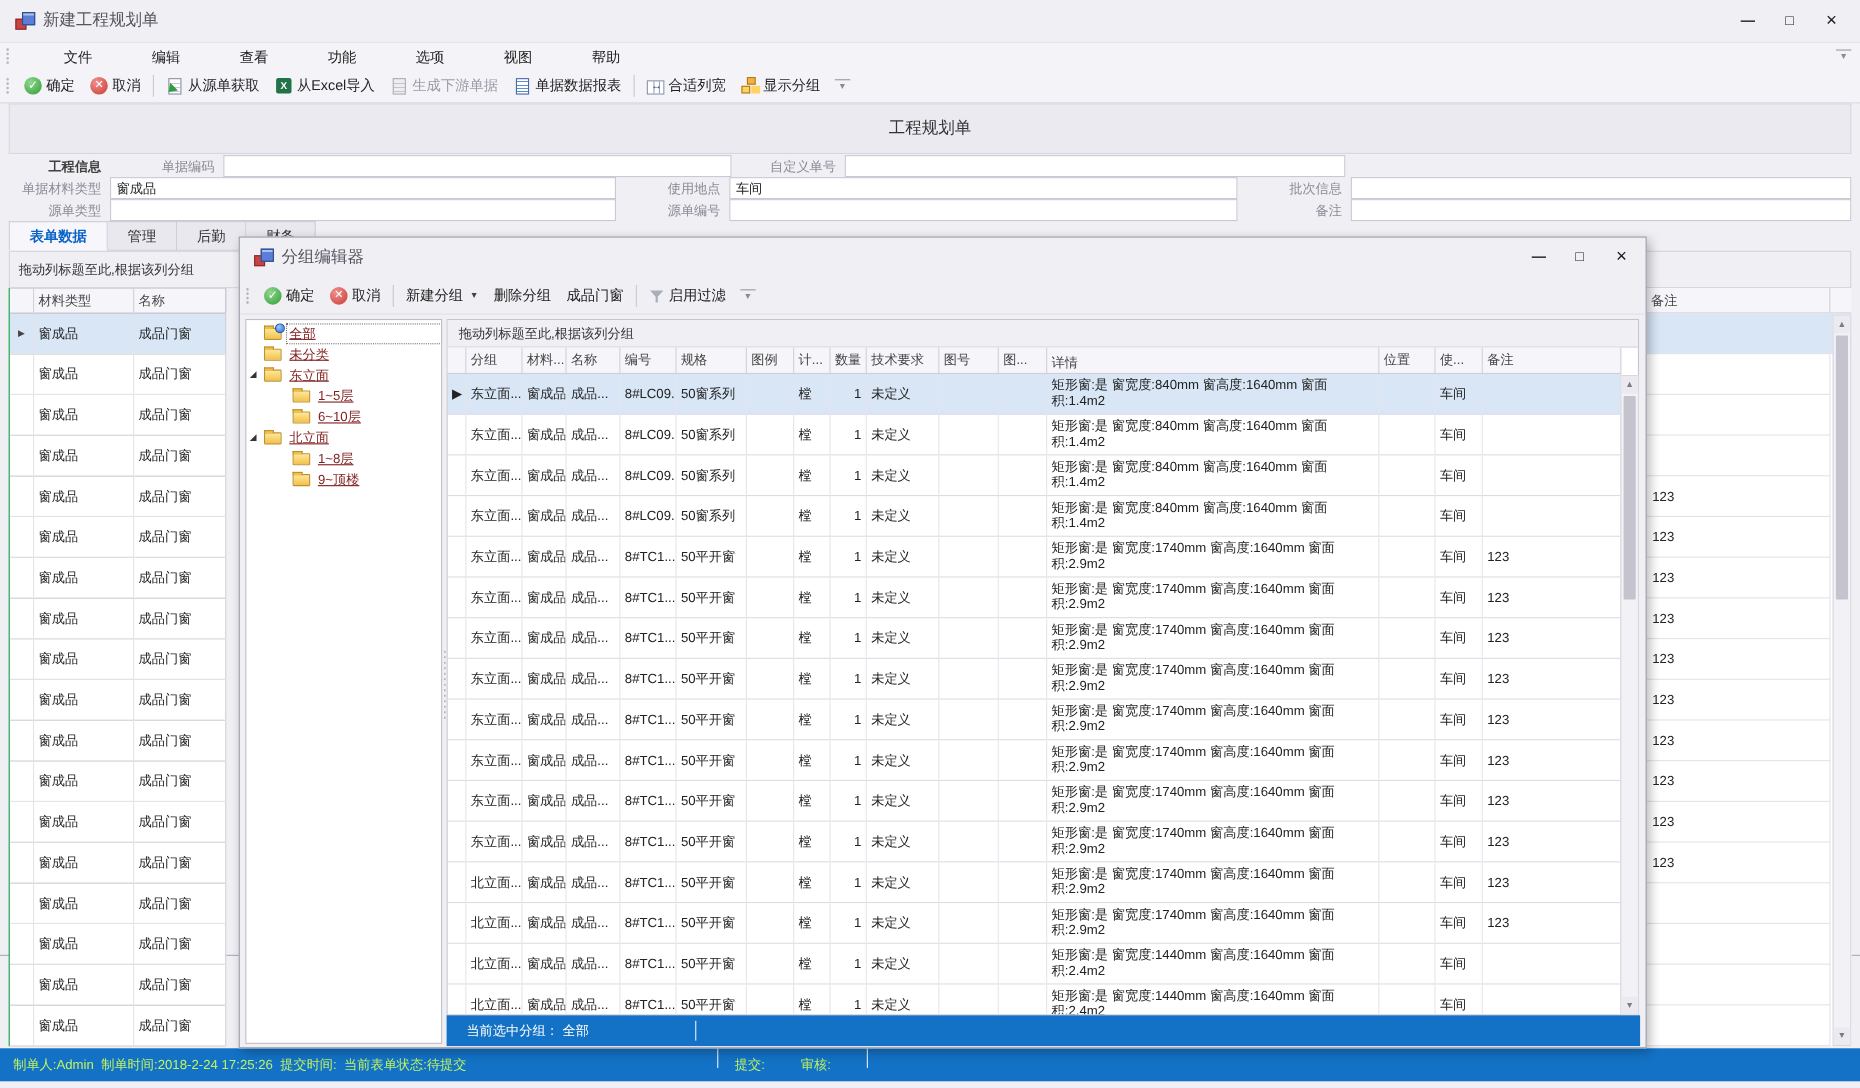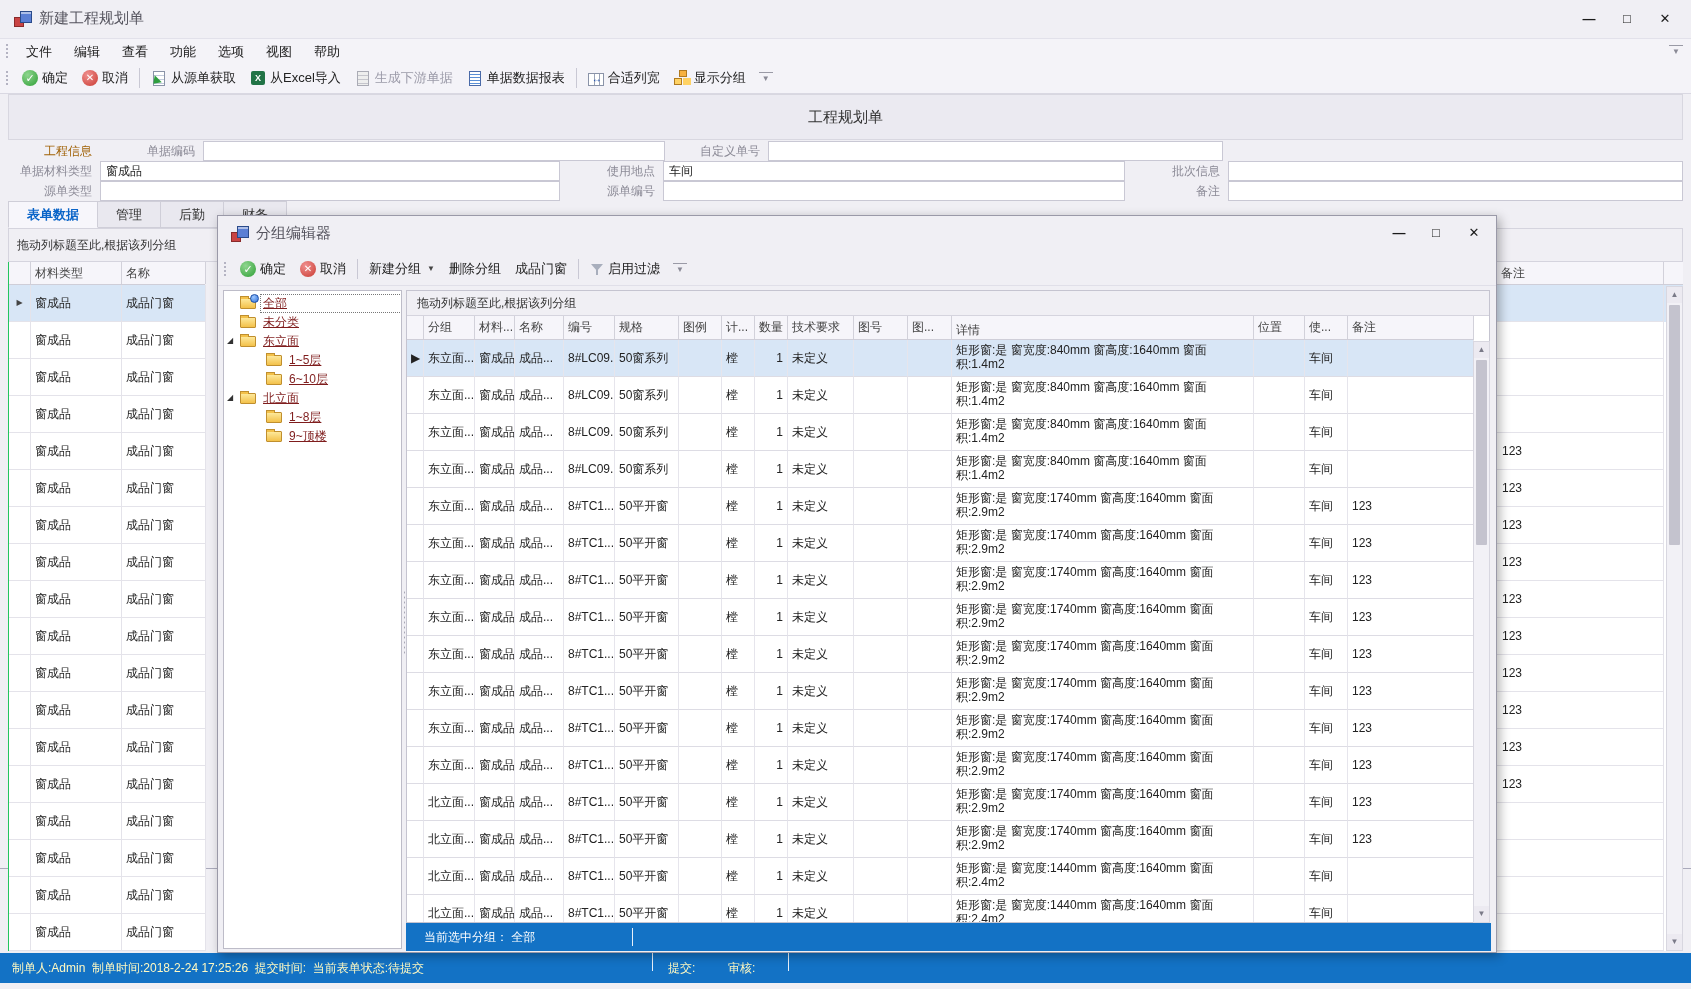--- a/index.html
+++ b/index.html
@@ -10,21 +10,21 @@
   
   .titlebar { position:absolute; left:0; top:0; width:1691px; height:38px; background:#f0eff4; }
   .appicon { position:absolute; left:14px; top:11px; width:17px; height:15px; }
   .appicon::before { content:""; position:absolute; left:0; top:6px; width:8px; height:8px; background:#c94343; border:1px solid #8a2a2a; }
   .appicon::after { content:""; position:absolute; left:6px; top:0; width:10px; height:10px; background:#5b7fd4; border:1px solid #2a4a8a; box-shadow:inset 0 2px 0 #aebfe8; }
   .wtitle { position:absolute; left:39px; top:9px; font-size:15px; color:#55545e; }
   .wbtn { position:absolute; top:5px; width:34px; height:28px; text-align:center; line-height:28px; font-size:13px; color:#1a1a1a; cursor:default; }
   .wbtn.min { font-weight:bold; }
 
   
-  .menubar { position:absolute; left:0; top:38px; width:1691px; height:25px; background:#f4f3f8; border-top:1px solid #e2e1ea; display:flex; align-items:center; }
+  .menubar { position:absolute; left:0; top:38px; width:1691px; height:25px; background:#f4f3f8; border-top:1px solid #e2e1ea; display:flex; align-items:center;gap:32px; }
   .grip { width:4px; height:16px; margin:0 6px 0 5px; background-image:radial-gradient(circle,#b4b3c2 1px,transparent 1.2px); background-size:4px 4px; }
   .mitem { padding:0 11px; font-size:13px; color:#222; height:25px; line-height:25px; }
   .ovf { position:absolute; right:8px; top:6px; width:14px; height:12px; font-size:8px; color:#8a8a96; text-align:center; border-top:1px solid #9a9aa6; line-height:11px; }
 
   
   .toolbar { position:absolute; left:0; top:63px; width:1691px; height:31px; background:#f4f3f8; border-bottom:1px solid #d9d8e2; display:flex; align-items:center; }
   .tbtn { display:flex; align-items:center; gap:4px; padding:3px 7px; font-size:13px; color:#222; white-space:nowrap; }
   .tbtn.disabled { color:#9b9aa8; }
   .tsep { width:1px; height:20px; background:#c9c8d4; margin:0 4px; }
   .ic { width:16px; height:16px; display:inline-block; position:relative; flex:none; }
@@ -48,21 +48,21 @@
   .ic-funnel::after { content:""; position:absolute; left:6px; top:8px; width:2px; height:5px; background:#a8aebc; }
 
   
   .docband { position:absolute; left:8px; top:94px; width:1675px; height:46px; background:#ebeaf1; border:1px solid #d8d7e0; text-align:center; line-height:44px; font-size:15px; color:#333; }
 
   
   .frow { position:absolute; left:8px; width:1675px; height:20px; display:flex; }
   .fr0 { top:141px; } .fr1 { top:161px; } .fr2 { top:181px; }
   .flabel { font-size:12px; color:#8b8a96; text-align:right; padding:0 8px 0 0; line-height:20px; white-space:nowrap; overflow:hidden; }
   .fla { width:92px; } .flb { width:103px; } .flc { width:103px; }
-  .fr0 .fla { color:#a16207; font-weight:normal; }
+  .fr0 .fla { color:#404040; font-weight:bold; }
   .finput { height:20px; background:#fff; border:1px solid #c9c8d4; font-family:inherit; font-size:12px; color:#222; padding:0 5px; }
   .fia { width:460px; } .fib { width:462px; } .fic { width:455px; }
   .finput.bold { font-weight:bold; }
 
   
   .tabs { position:absolute; left:8px; top:201px; height:27px; display:flex; }
   .tab { height:27px; padding:0 18px; line-height:26px; font-size:13px; color:#333; background:#e9e8ef; border:1px solid #cfced8; border-left:none;text-align:right; }
   .tab:first-child { border-left:1px solid #cfced8; }
   .tab.active { background:#f7f6fb; color:#0a64c8; font-weight:bold; border-bottom-color:#f7f6fb; }
 
@@ -88,21 +88,21 @@
   .scell { width:167px; flex:none; font-size:12px; color:#222; padding:0 5px; line-height:36px; border-right:1px solid #e4e3ea; border-bottom:1px solid #e4e3ea; }
 
   
   .vsb { position:absolute; width:17px; background:#f2f1f6; border:1px solid #d8d7e0; }
   .sb-arrow { position:absolute; left:0; width:15px; height:16px; text-align:center; line-height:16px; font-size:8px; color:#7a7a88; background:#eceaf1; }
   .sb-thumb { position:absolute; left:2px; width:11px; background:#c4c3ce; border-radius:1px; }
   .vsb-main { left:1666px; top:286px; height:665px; }
   .vsb-dlg { left:1255px; top:123px; height:584px; }
 
   
-  .statusbar { position:absolute; left:0; top:953px; width:1691px; height:30px; background:#1372c5; color:#fef9c3; font-size:12px; }
+  .statusbar { position:absolute; left:0; top:953px; width:1691px; height:30px; background:#1372c5; color:#bef264; font-size:12px; }
   .statusbar span { position:absolute; top:0; line-height:30px; white-space:pre; }
   .ssep { position:absolute; top:6px; width:1px; height:18px; background:#e8f0fa; }
 
   
   .dialog { position:absolute; left:217px; top:215px; width:1280px; height:738px; background:#f0eff4; border:1px solid #9a99a8; box-shadow:3px 3px 10px rgba(0,0,0,.3); }
   .dlg-title { position:absolute; left:0; top:0; width:100%; height:36px; }
   .dlg-title .appicon { left:13px; top:10px; }
   .dlg-title .wtitle { left:38px; top:8px; }
   .dlg-title .wbtn { top:4px; width:30px; height:26px; line-height:26px; }
   .dlg-toolbar { position:absolute; left:0; top:36px; width:100%; height:34px; display:flex; align-items:center; border-bottom:1px solid #e0dfe8; }

